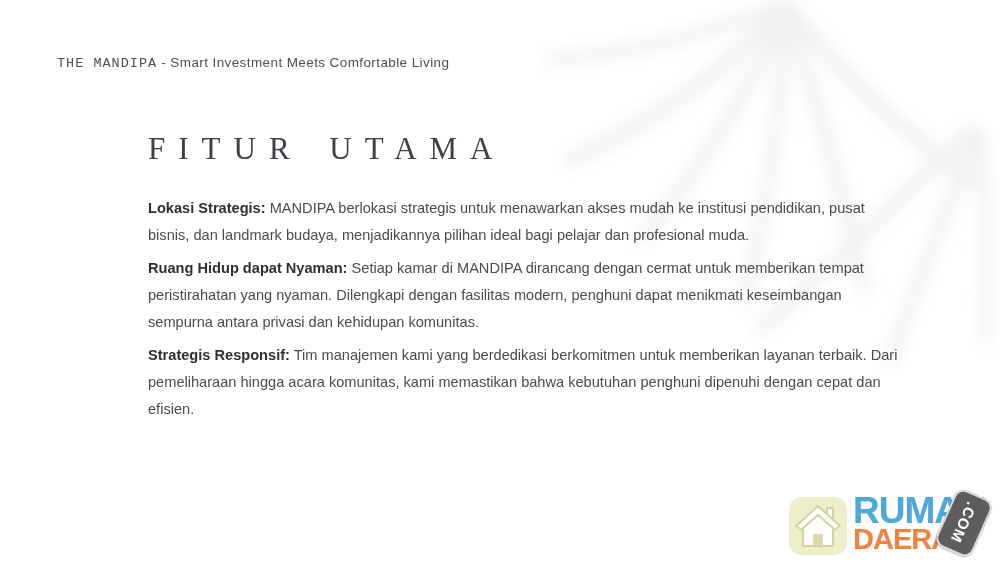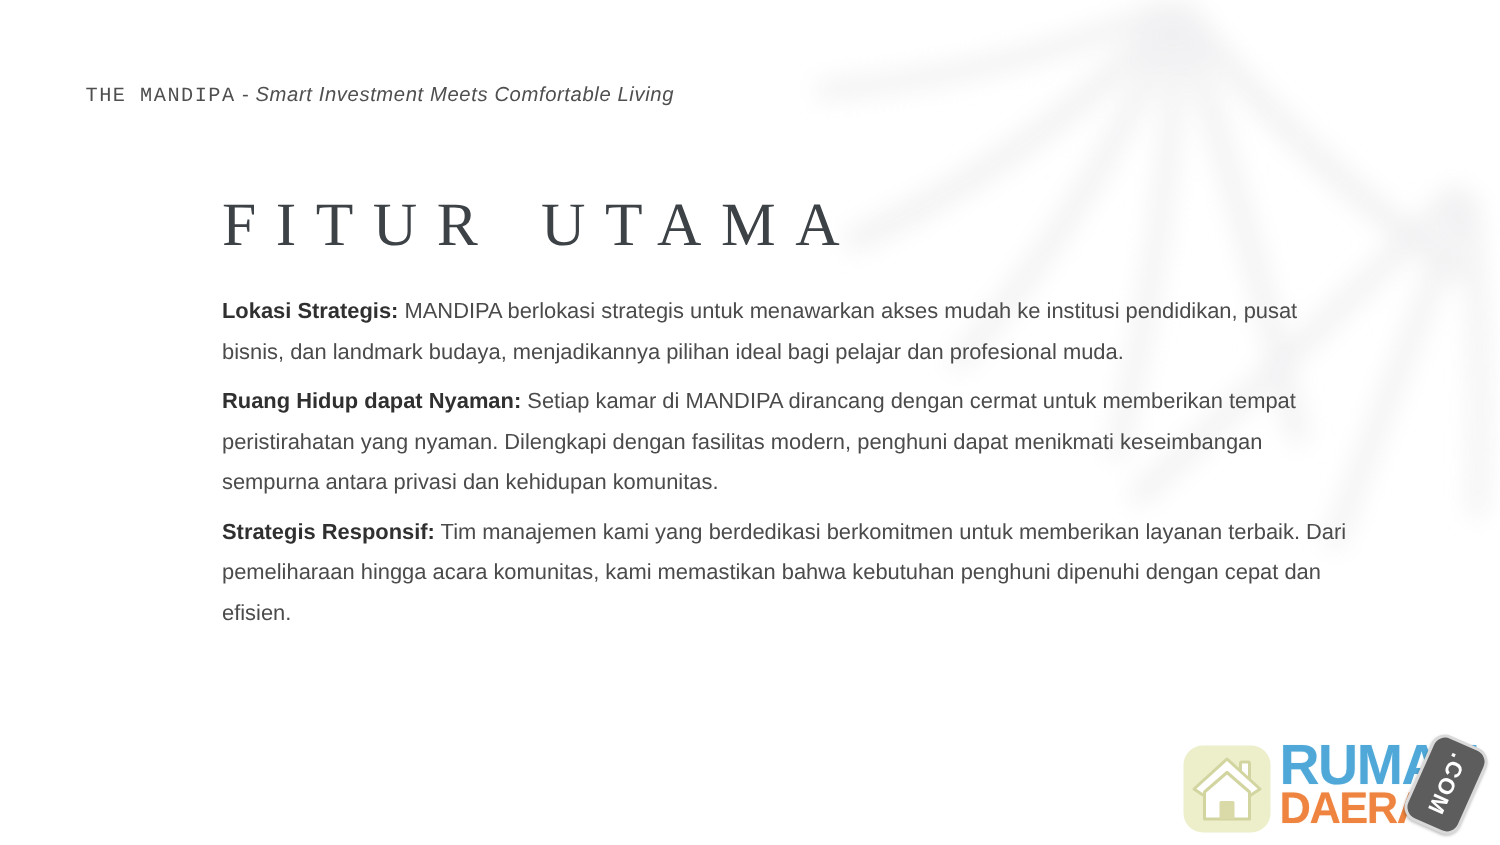--- a/index.html
+++ b/index.html
@@ -26,33 +26,33 @@
   .slide-header {
     position: absolute;
     left: 57px;
     top: 55px;
     font-size: 13.5px;
     color: #4f4f4f;
     letter-spacing: 0.4px;
     white-space: nowrap;
   }
   .slide-header .brand { letter-spacing: 1px; font-family: Liberation Mono, monospace; }
-  .slide-header .tagline { font-style: italic; }
+  .slide-header .tagline { }
 
   
   .content {
     position: absolute;
     left: 148px;
     top: 131px;
     width: 752px;
   }
   .page-title {
     font-family: "Liberation Serif", "DejaVu Serif", serif;
     font-weight: 400;
-    font-size: 41px;
+    font-size: 31px;
     letter-spacing: 13px;
     word-spacing: 6px;
     color: #3d4247;
     line-height: 36px;
   }
   .features { margin-top: 28px; }
   .feature {
     font-size: 14.6px;
     line-height: 27px;
     color: #4b4b4b;

